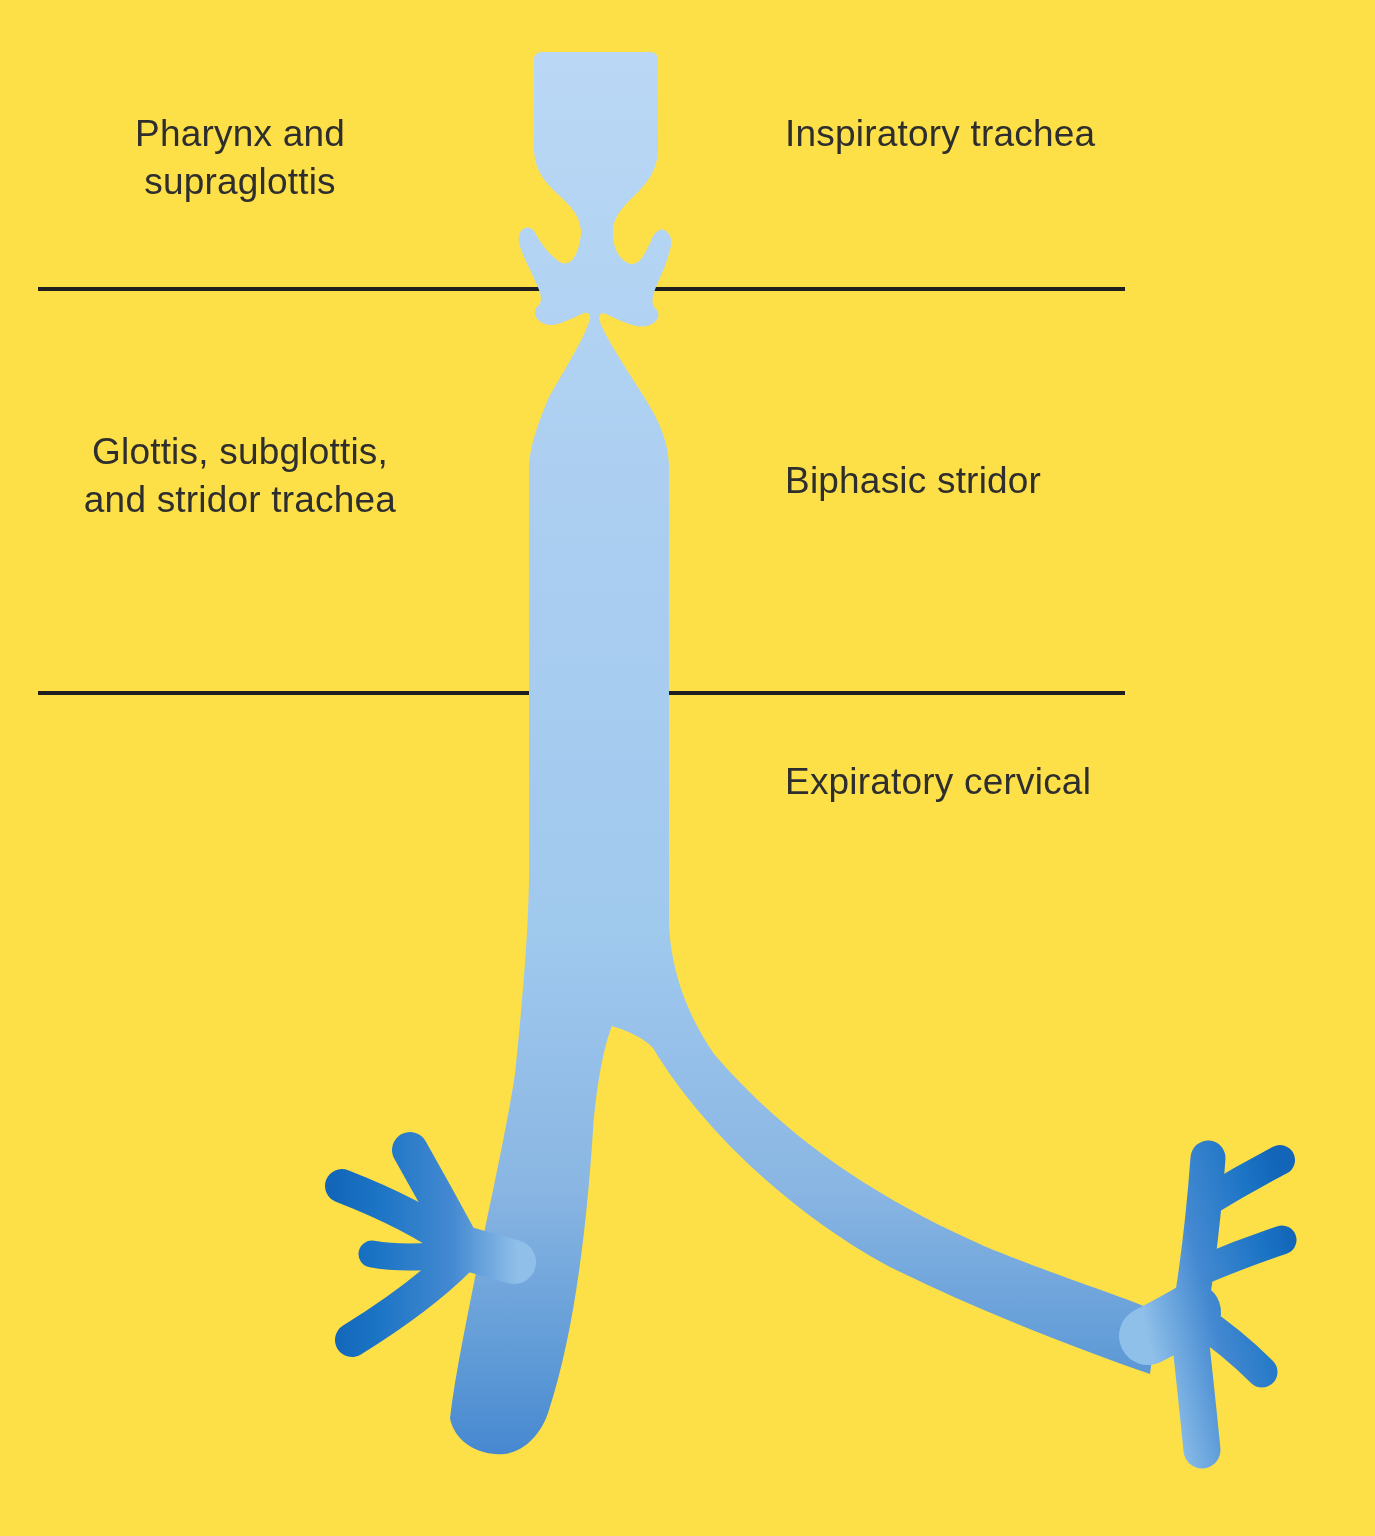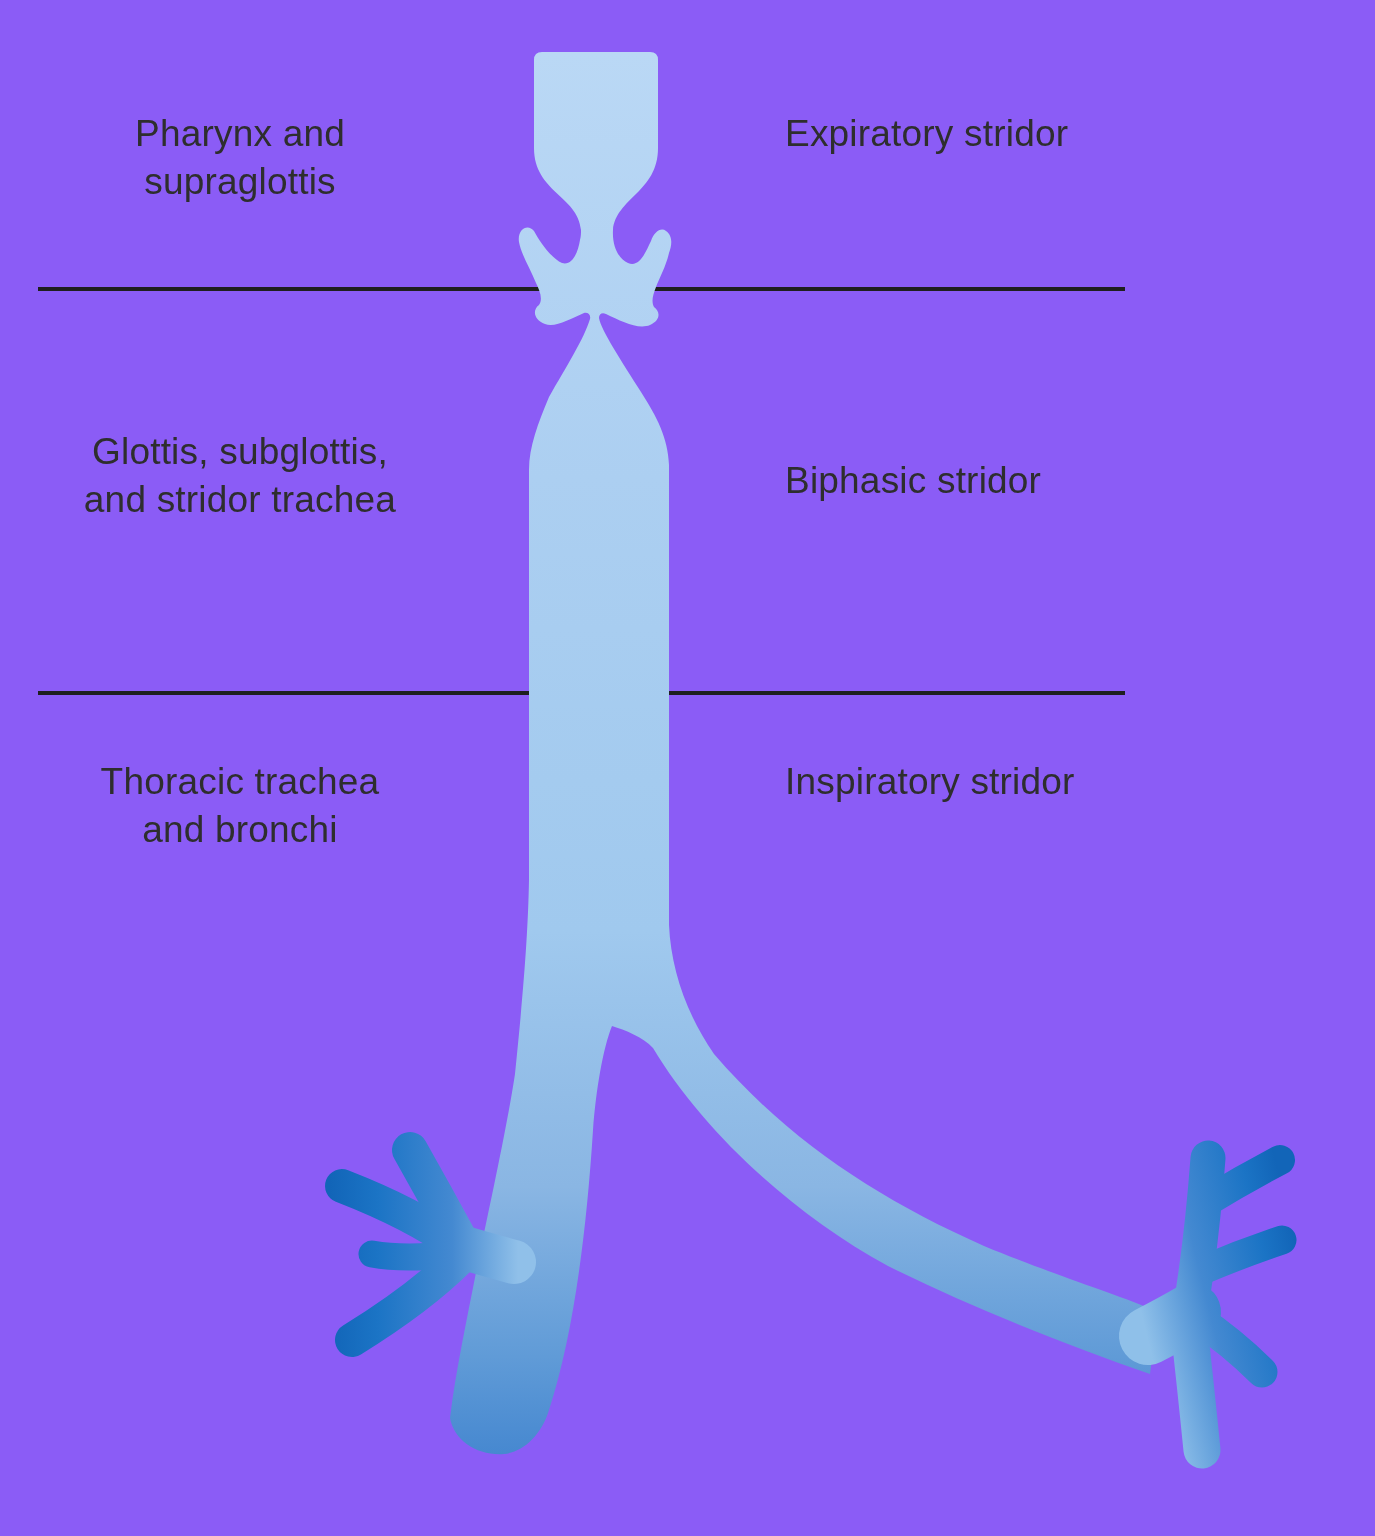--- a/index.html
+++ b/index.html
@@ -4,21 +4,21 @@
 <style>
   html, body {
     margin: 0;
     padding: 0;
     background: #ffffff;
   }
   .stage {
     position: relative;
     width: 1375px;
     height: 1536px;
-    background: #8b5cf6;
+    background: #fde047;
     overflow: hidden;
     font-family: "Liberation Sans", "DejaVu Sans", sans-serif;
   }
   .stage svg {
     position: absolute;
     left: 0;
     top: 0;
   }
   .label {
     position: absolute;
@@ -129,20 +129,18 @@
       <path stroke-width="29" d="M 1198 1272 Q 1240 1254 1282 1240"></path>
       <path stroke-width="31" d="M 1196 1318 Q 1232 1342 1262 1372"></path>
       <path stroke-width="37" d="M 1188 1318 Q 1196 1390 1202 1450"></path>
     </g>
   </svg>
 
   <div class="label anatomy row1">Pharynx and
 supraglottis</div>
   <div class="label anatomy row2a">Glottis, subglottis,
 and stridor trachea</div>
-  <div class="label anatomy row3">Thoracic trachea
-and bronchi</div>
 
-  <div class="label stridor row1">Expiratory stridor</div>
+  <div class="label stridor row1">Inspiratory trachea</div>
   <div class="label stridor row2b">Biphasic stridor</div>
-  <div class="label stridor row3">Inspiratory stridor</div>
+  <div class="label stridor row3">Expiratory cervical</div>
 
 </div>
 
 </body></html>

